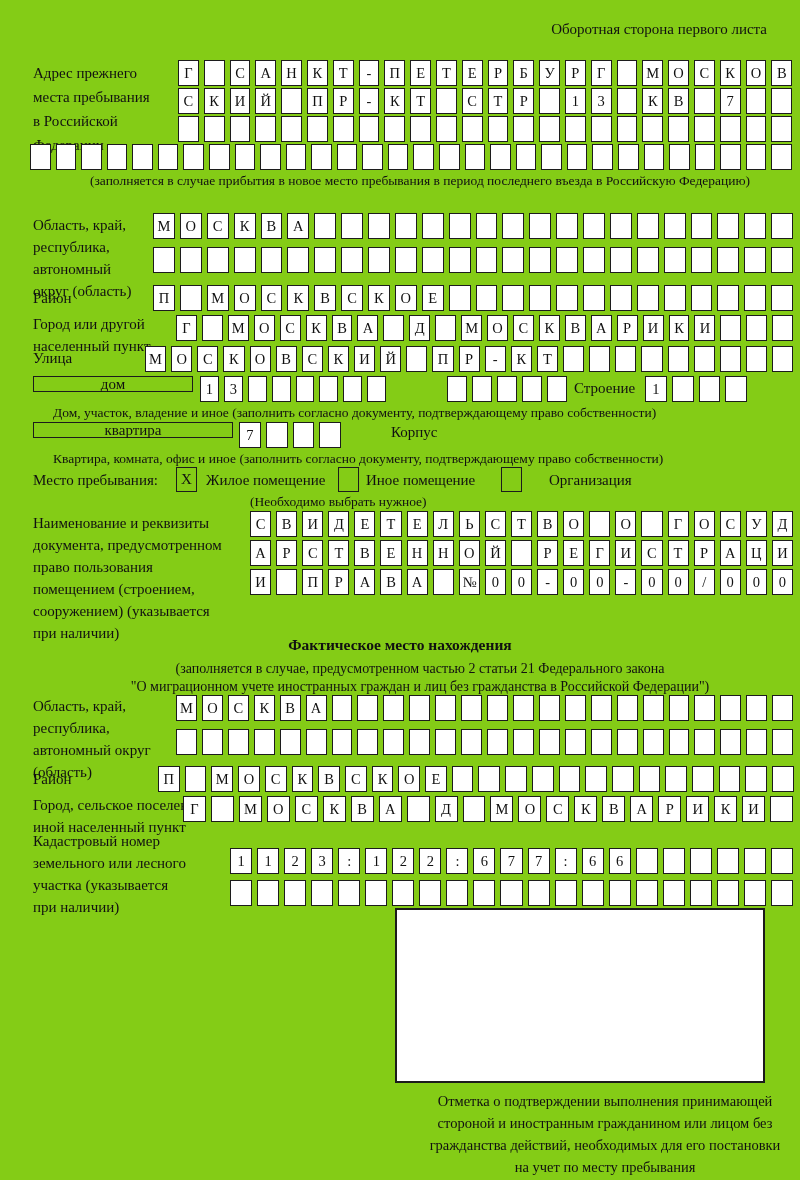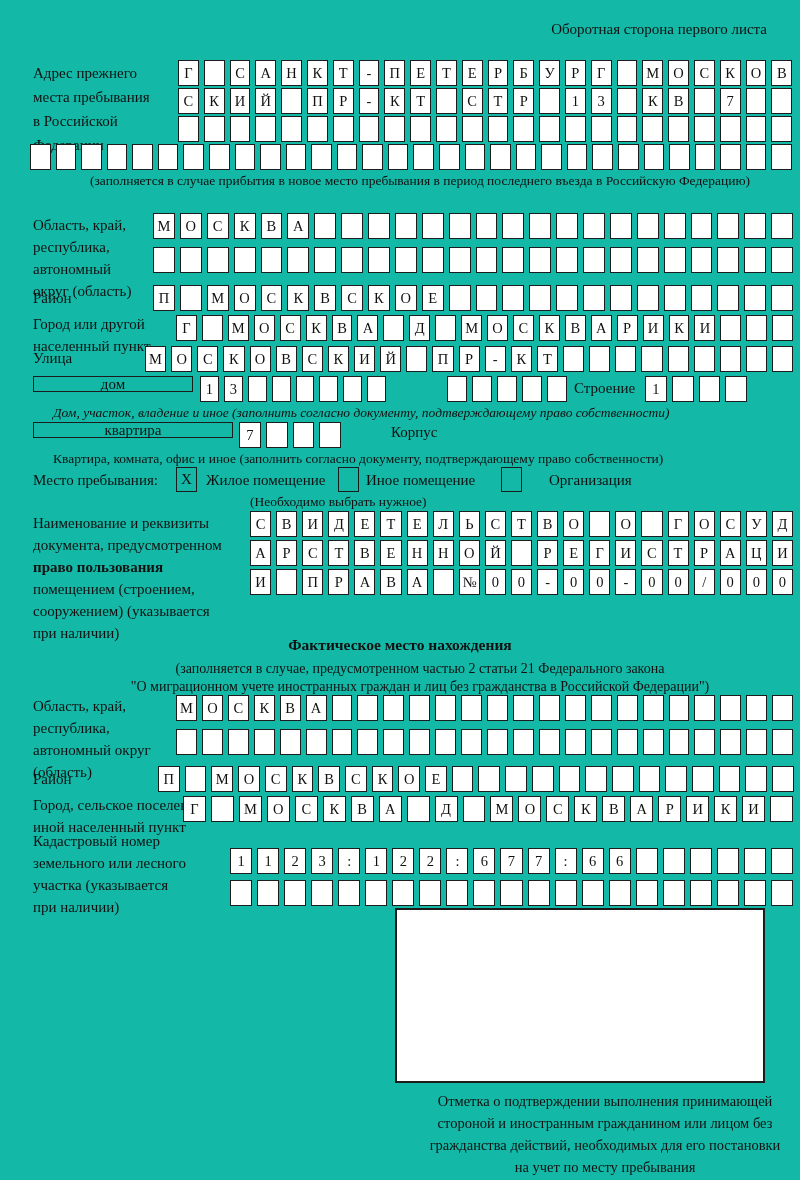--- a/index.html
+++ b/index.html
@@ -1,18 +1,18 @@
 <!DOCTYPE html>
 <html><head>
 <meta charset="utf-8">
 <style>
   html,body { margin:0; padding:0; background:#ffffff; }
   #page {
     position:relative; width:800px; height:1180px; margin:0 auto;
-    background:#14b8a6; color:#111;
+    background:#84cc16; color:#111;
     font-family:"Liberation Serif","DejaVu Serif",serif;
     overflow:hidden;
   }
   .lbl { position:absolute; font-size:15px; line-height:1.2; white-space:nowrap; }
   .note { position:absolute; font-size:13.5px; white-space:nowrap;margin-left:20px; }
   .center { left:0; width:800px; text-align:center; }
   .title { position:absolute; font-weight:bold; font-size:15.5px; }
   .cellrow { position:absolute; display:flex; gap:5px; height:26px; }
   .cell {
     flex:1 1 0; height:26px; box-sizing:border-box;
@@ -320,21 +320,21 @@
       <div class="cell"></div>
       <div class="cell"></div>
     </div>
   <div class="lbl" style="left:574px; top:379px;">Строение</div>
   <div class="cellrow" style="left:645px; top:376px; width:102px;">
       <div class="cell">1</div>
       <div class="cell"></div>
       <div class="cell"></div>
       <div class="cell"></div>
     </div>
-  <div class="note" style="left:33px; top:405px;font-style:italic;">Дом, участок, владение и иное (заполнить согласно документу, подтверждающему право собственности)</div>
+  <div class="note" style="left:33px; top:405px;">Дом, участок, владение и иное (заполнить согласно документу, подтверждающему право собственности)</div>
 
   <div class="wbox" style="left:33px; top:422px; width:200px;">квартира</div>
   <div class="cellrow" style="left:239px; top:422px; width:102px;">
       <div class="cell">7</div>
       <div class="cell"></div>
       <div class="cell"></div>
       <div class="cell"></div>
     </div>
   <div class="note" style="left:33px; top:451px;">Квартира, комната, офис и иное (заполнить согласно документу, подтверждающему право собственности)</div>
 
@@ -342,21 +342,21 @@
   <div class="cbox" style="left:176px; top:467px;">X</div>
   <div class="lbl" style="left:206px; top:471px;">Жилое помещение</div>
   <div class="cbox" style="left:338px; top:467px;"></div>
   <div class="lbl" style="left:366px; top:471px;">Иное помещение</div>
   <div class="cbox" style="left:501px; top:467px;"></div>
   <div class="lbl" style="left:549px; top:471px;">Организация</div>
   <div class="note" style="left:230px; top:494px;">(Необходимо выбрать нужное)</div>
 
   <div class="lbl" style="left:33px; top:514px;">Наименование и реквизиты</div>
   <div class="lbl" style="left:33px; top:536px;">документа, предусмотренном</div>
-  <div class="lbl" style="left:33px; top:558px;font-weight:bold;">право пользования</div>
+  <div class="lbl" style="left:33px; top:558px;">право пользования</div>
   <div class="lbl" style="left:33px; top:580px;">помещением (строением,</div>
   <div class="lbl" style="left:33px; top:602px;">сооружением) (указывается</div>
   <div class="lbl" style="left:33px; top:624px;">при наличии)</div>
   <div class="cellrow" style="left:250px; top:511px; width:543px;">
       <div class="cell">С</div>
       <div class="cell">В</div>
       <div class="cell">И</div>
       <div class="cell">Д</div>
       <div class="cell">Е</div>
       <div class="cell">Т</div>

